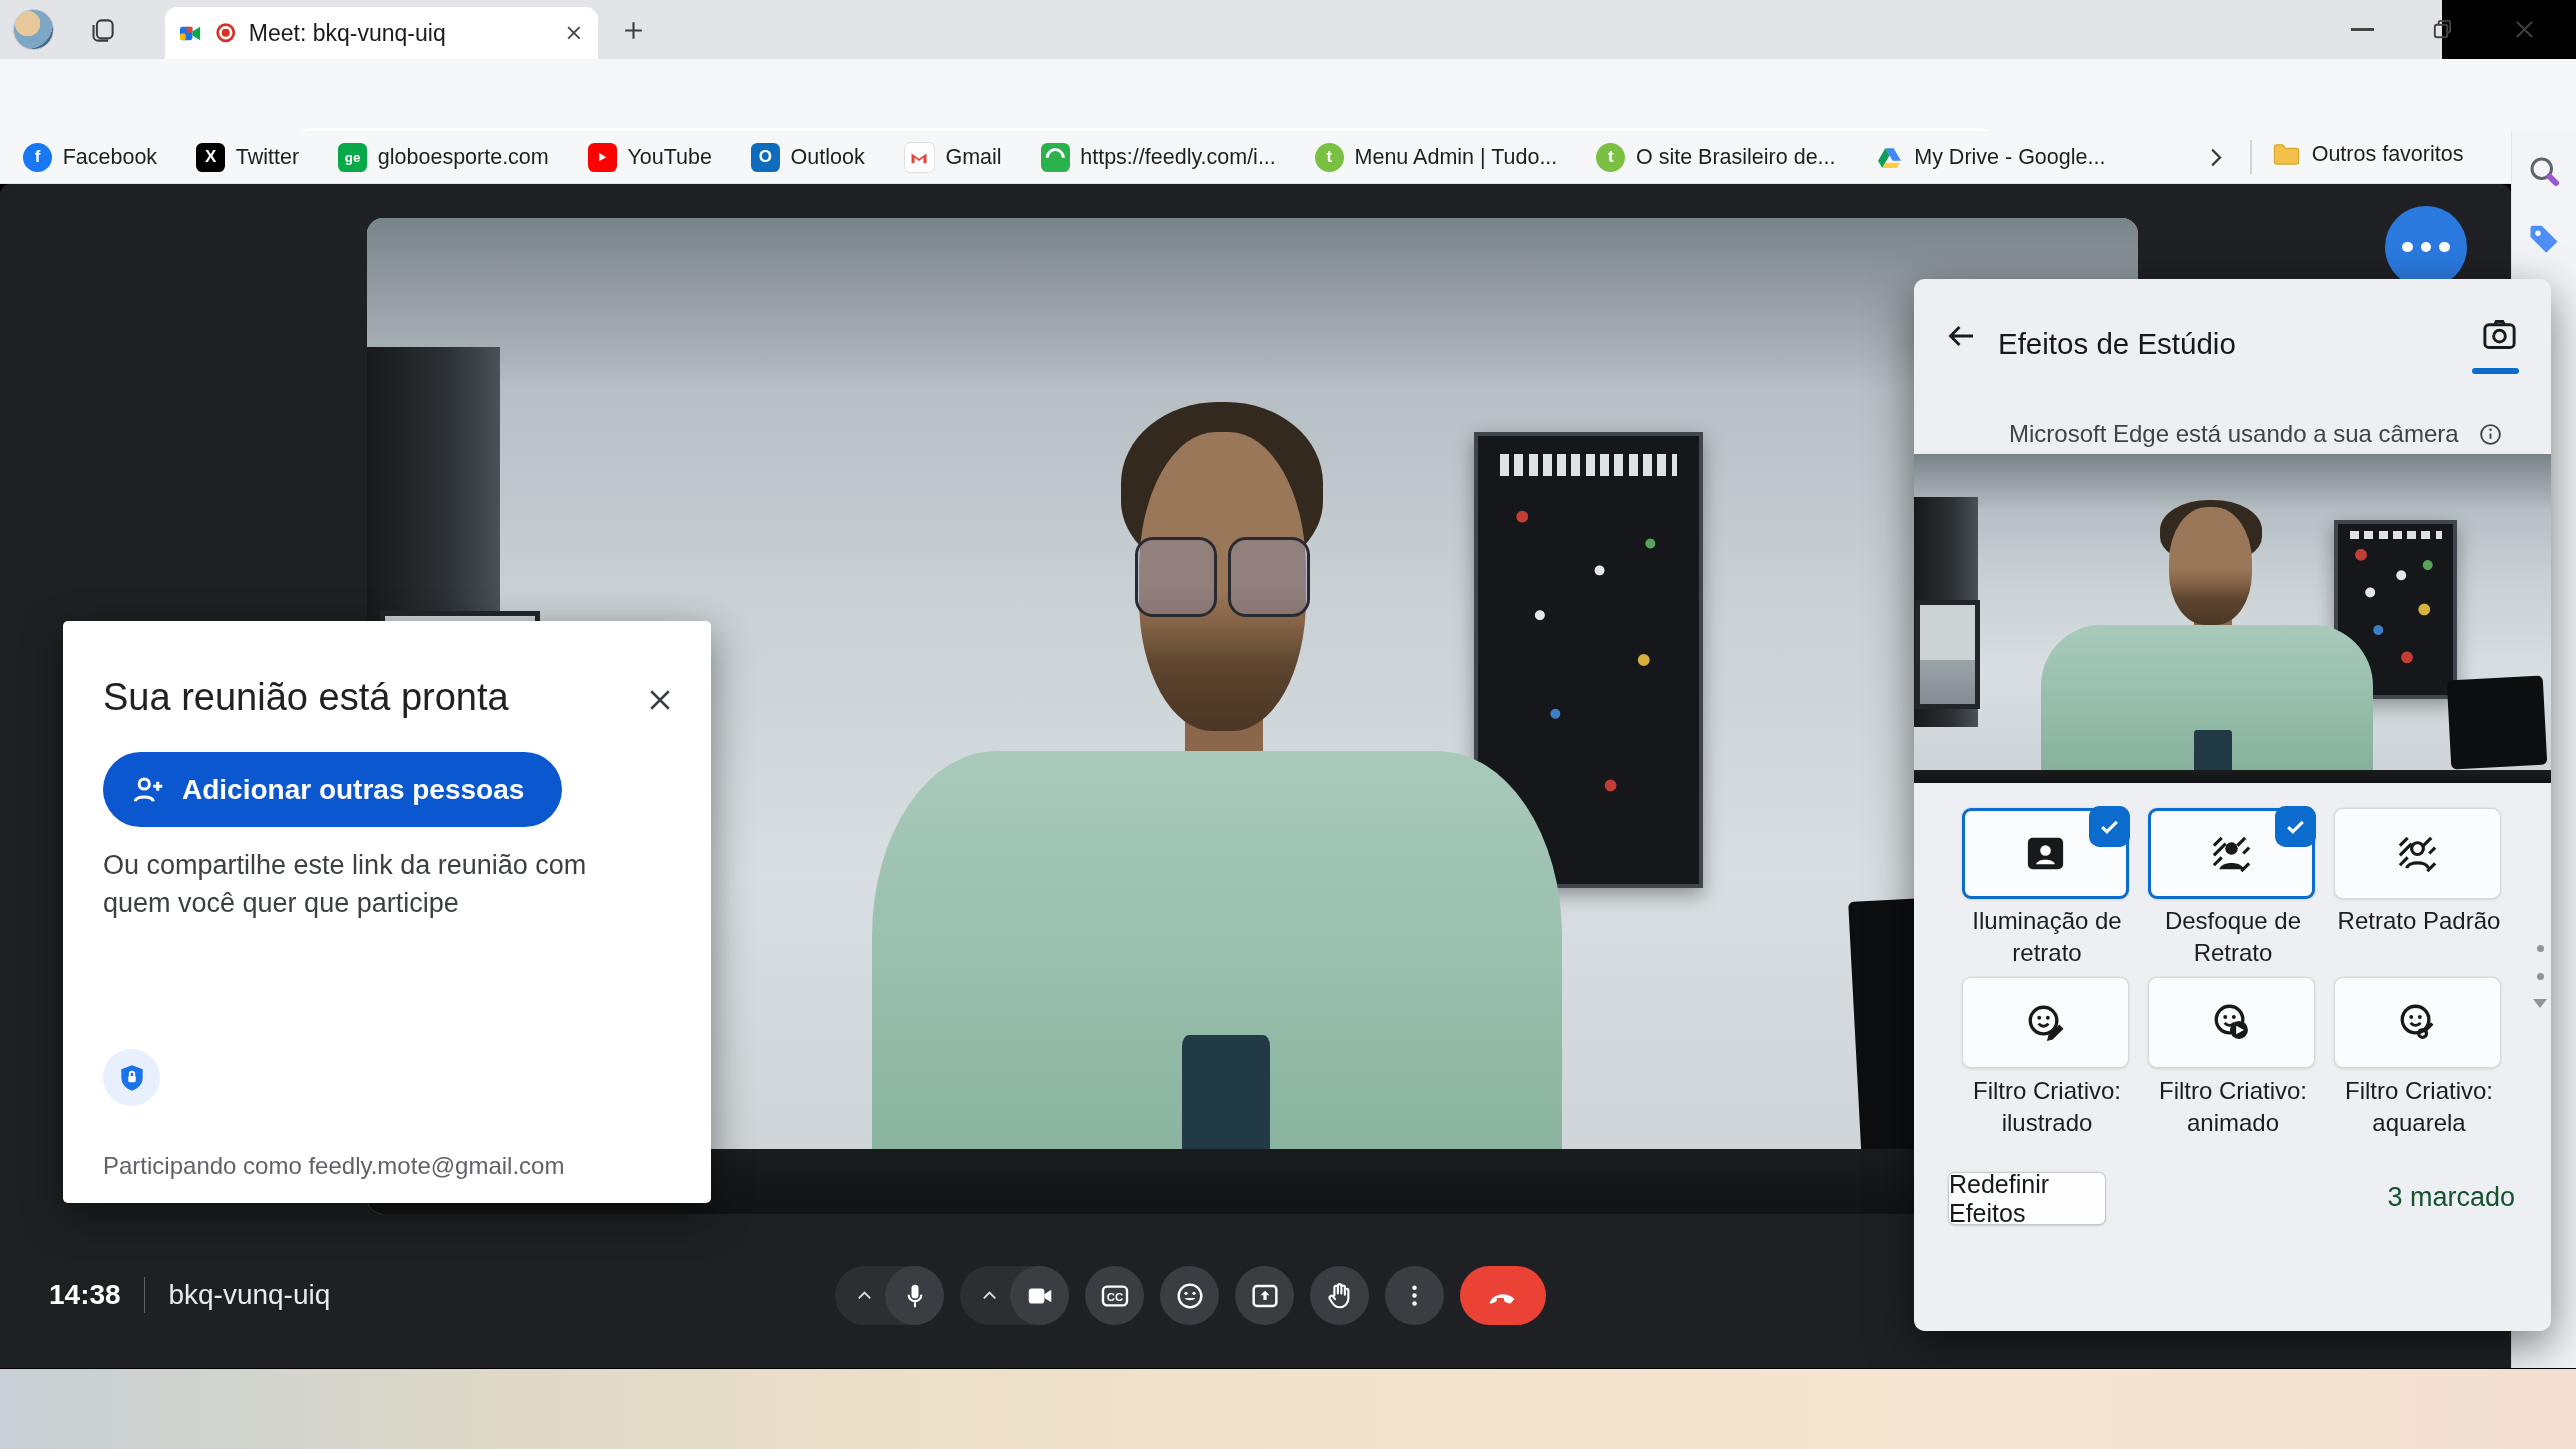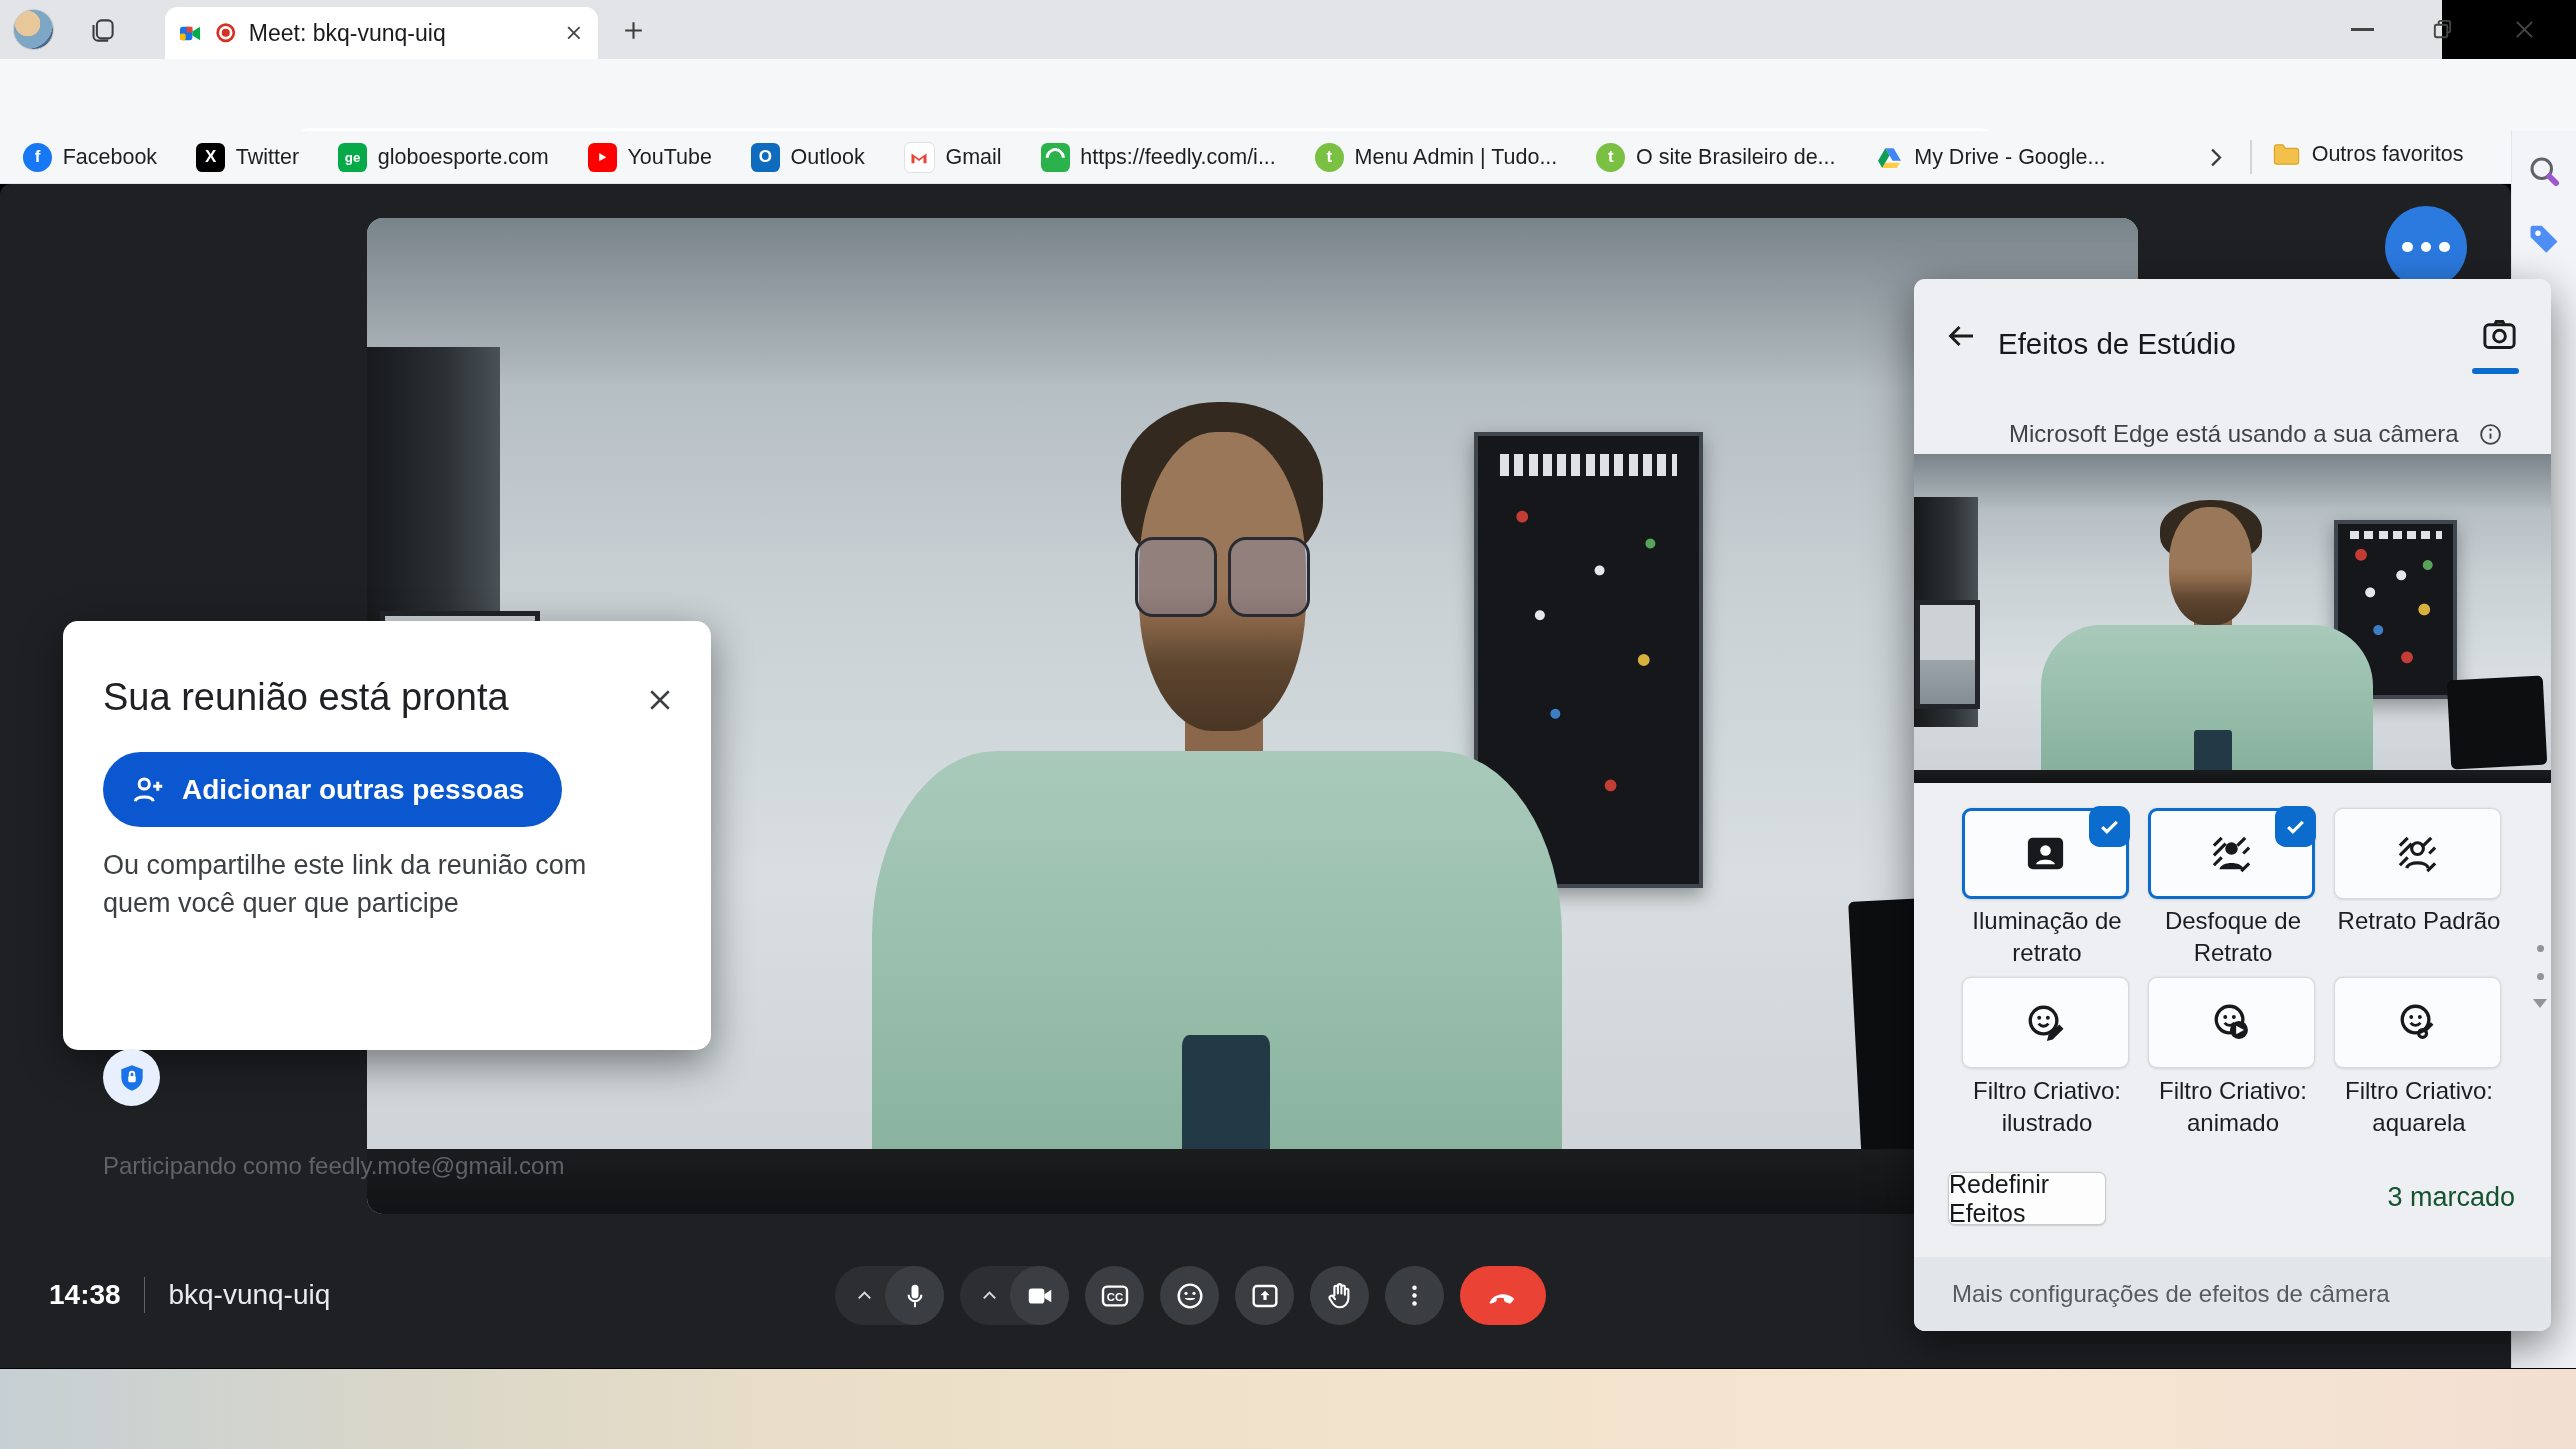--- a/index.html
+++ b/index.html
@@ -68,21 +68,21 @@
   .p-torso{position:absolute;left:28.5%;top:53.5%;width:39%;height:46.5%;
     border-radius:18% 18% 0 0/40% 40% 0 0;
     background:linear-gradient(180deg,#a9cabb,#93bba8 60%,#85af9b)}
   .p-logo{position:absolute;left:46%;top:82%;width:5%;height:14%;background:#223a46;border-radius:8%}
   .sc-desk{position:absolute;left:0;bottom:0;width:100%;height:6.5%;background:linear-gradient(180deg,#1b1c1e,#121314)}
 
   .ctrlbtn{width:59px;height:59px;border-radius:50%;background:#3a3d41;display:flex;align-items:center;justify-content:center}
   .ctrlpill{height:59px;border-radius:29.5px;background:#2c2e31;display:flex;align-items:center}
 
   
-  #dialog{left:63px;top:621px;width:648px;height:429px;background:#fff;border-radius:15px;
+  #dialog{left:63px;top:621px;width:648px;height:582px;background:#fff;border-radius:5px;
     box-shadow:0 12.5px 40px rgba(0,0,0,.45)}
   .dlg-title{left:40px;top:55px;font-size:38px;color:#202124}
   .addbtn{left:40px;top:131px;height:75px;border-radius:38px;background:#0b57d0;color:#fff;
     display:flex;align-items:center;gap:16px;padding:0 38px 0 27px;font-size:28px;font-weight:bold}
   .share{left:40px;top:225px;width:546px;font-size:27px;color:#3c4043;line-height:1.42}
   .linkbox{left:40px;top:324px;width:567px;height:73px;background:#f1f3f4;border-radius:7.2px;
     display:flex;align-items:center;justify-content:space-between;padding:0 21.5px 0 25px;box-sizing:border-box}
   .linktext{font-size:27px;color:#202124}
   .permico{left:40px;top:428px;width:57px;height:57px;border-radius:50%;background:#e8f0fe;
     display:flex;align-items:center;justify-content:center}
@@ -581,23 +581,20 @@
     <div class="abs tlabel" style="left:38px;top:796px">Filtro Criativo: ilustrado</div>
     <div class="abs tlabel" style="left:224px;top:796px">Filtro Criativo: animado</div>
     <div class="abs tlabel" style="left:410px;top:796px">Filtro Criativo: aquarela</div>
 
     <div class="abs" style="left:623px;top:666px;width:7.2px;height:7.2px;border-radius:50%;background:#8f9499"></div>
     <div class="abs" style="left:623px;top:694px;width:7.2px;height:7.2px;border-radius:50%;background:#8f9499"></div>
     <div class="abs" style="left:619px;top:720px;width:0;height:0;border-left:7.2px solid transparent;border-right:7.2px solid transparent;border-top:9.8px solid #8f9499"></div>
 
     <div class="abs resetbtn">Redefinir Efeitos</div>
     <div class="abs markcount">3 marcado</div>
-    <div class="abs pn-footer">
-      <span>Mais configurações de efeitos de câmera</span>
-    </div>
   </div>
 
   <div class="abs" id="taskbar" style="z-index:10">
     
 
     
 
     
 
     

